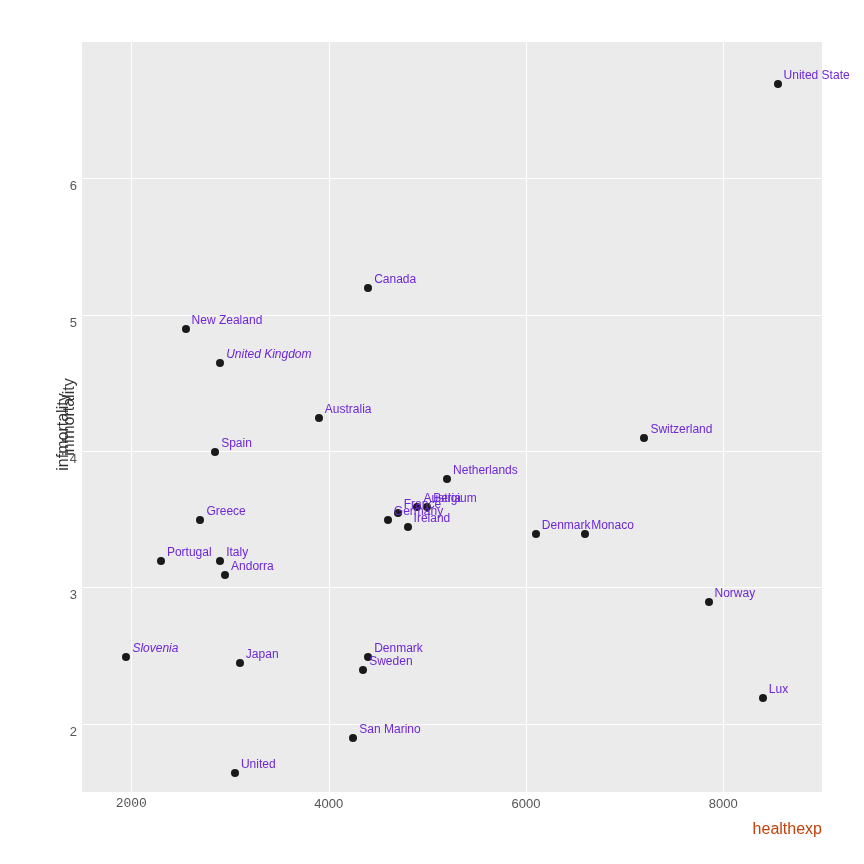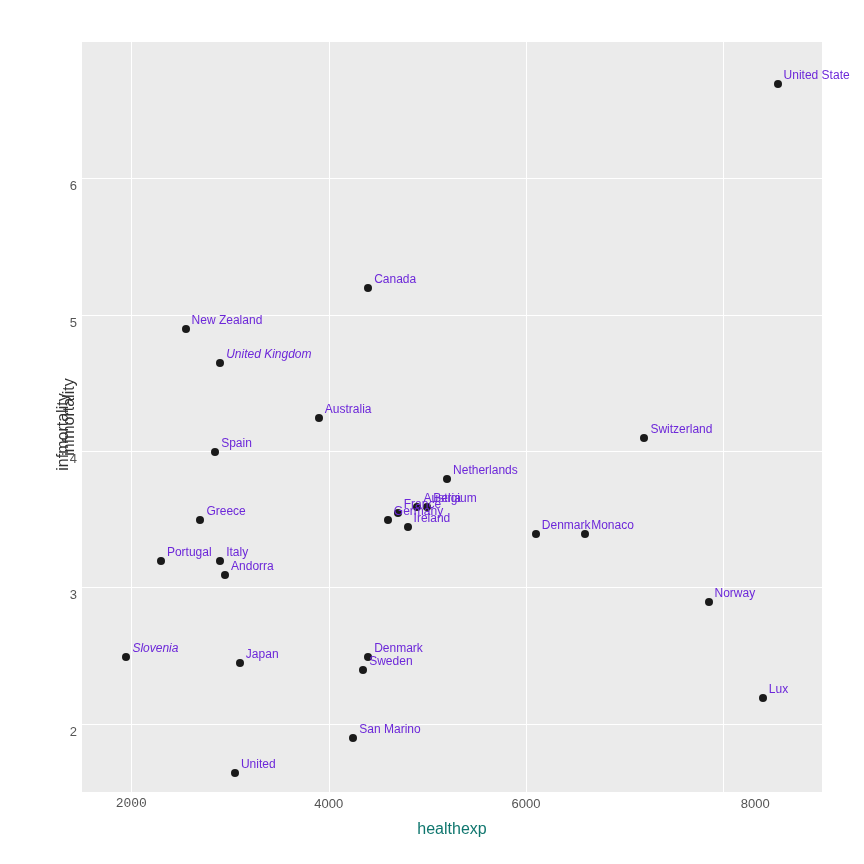--- a/index.html
+++ b/index.html
@@ -101,21 +101,21 @@
         <div class="tick-label-y" style="bottom: 63.6364%; top: 36.3636%;">5</div>
         <div class="grid-line-h" style="top: 18.1818%;"></div>
         <div class="tick-label-y" style="bottom: 81.8182%; top: 18.1818%;">6</div>
         <div class="grid-line-v" style="left: 6.66667%;"></div>
         <div class="tick-label-x" style="left: 6.66667%; font-family: Liberation Mono, monospace;">2000</div>
         <div class="grid-line-v" style="left: 33.3333%;"></div>
         <div class="tick-label-x" style="left: 33.3333%;">4000</div>
         <div class="grid-line-v" style="left: 60%;"></div>
         <div class="tick-label-x" style="left: 60%;">6000</div>
         <div class="grid-line-v" style="left: 86.6667%;"></div>
-        <div class="tick-label-x" style="left: 86.6667%; margin-left: 32px;">8000</div>
+        <div class="tick-label-x" style="left: 86.6667%;">8000</div>
         <div style="position: absolute; left: -52px; top: 50%; transform: translateY(-50%) rotate(-90deg); font-size: 16px; color: rgb(51, 51, 51); white-space: nowrap;">infmortality</div>
         <div class="data-point" style="left: 94%; top: 5.45455%;"><div class="dot"></div><div class="label">United State</div></div>
         <div class="data-point" style="left: 38.6667%; top: 32.7273%;"><div class="dot"></div><div class="label">Canada</div></div>
         <div class="data-point" style="left: 14%; top: 38.1818%;"><div class="dot"></div><div class="label">New Zealand</div></div>
         <div class="data-point" style="left: 18.6667%; top: 42.7273%; font-style: italic;"><div class="dot"></div><div class="label">United Kingdom</div></div>
         <div class="data-point" style="left: 32%; top: 50%;"><div class="dot"></div><div class="label">Australia</div></div>
         <div class="data-point" style="left: 18%; top: 54.5455%;"><div class="dot"></div><div class="label">Spain</div></div>
         <div class="data-point" style="left: 76%; top: 52.7273%;"><div class="dot"></div><div class="label">Switzerland</div></div>
         <div class="data-point" style="left: 49.3333%; top: 58.1818%;"><div class="dot"></div><div class="label">Netherlands</div></div>
         <div class="data-point" style="left: 45.3333%; top: 61.8182%;"><div class="dot"></div><div class="label">Austria</div></div>
@@ -132,15 +132,15 @@
         <div class="data-point" style="left: 84.6667%; top: 74.5455%;"><div class="dot"></div><div class="label">Norway</div></div>
         <div class="data-point" style="left: 6%; top: 81.8182%; font-style: italic;"><div class="dot"></div><div class="label">Slovenia</div></div>
         <div class="data-point" style="left: 38.6667%; top: 81.8182%;"><div class="dot"></div><div class="label">Denmark</div></div>
         <div class="data-point" style="left: 21.3333%; top: 82.7273%;"><div class="dot"></div><div class="label">Japan</div></div>
         <div class="data-point" style="left: 38%; top: 83.6364%;"><div class="dot"></div><div class="label">Sweden</div></div>
         <div class="data-point" style="left: 92%; top: 87.2727%;"><div class="dot"></div><div class="label">Lux</div></div>
         <div class="data-point" style="left: 36.6667%; top: 92.7273%;"><div class="dot"></div><div class="label">San Marino</div></div>
         <div class="data-point" style="left: 20.6667%; top: 97.2727%;"><div class="dot"></div><div class="label">United</div></div>
       </div>
 
-    <div style="position:absolute; bottom:4px; left:60px; right:20px; text-align:center; font-size:16px; color:#0f766e;">healthexp</div>
+    <div style="position:absolute; bottom:4px; left:60px; right:20px; text-align:right; font-size:16px; color:#c2410c;">healthexp</div>
   </div>
 </div>
 
 </body></html>

